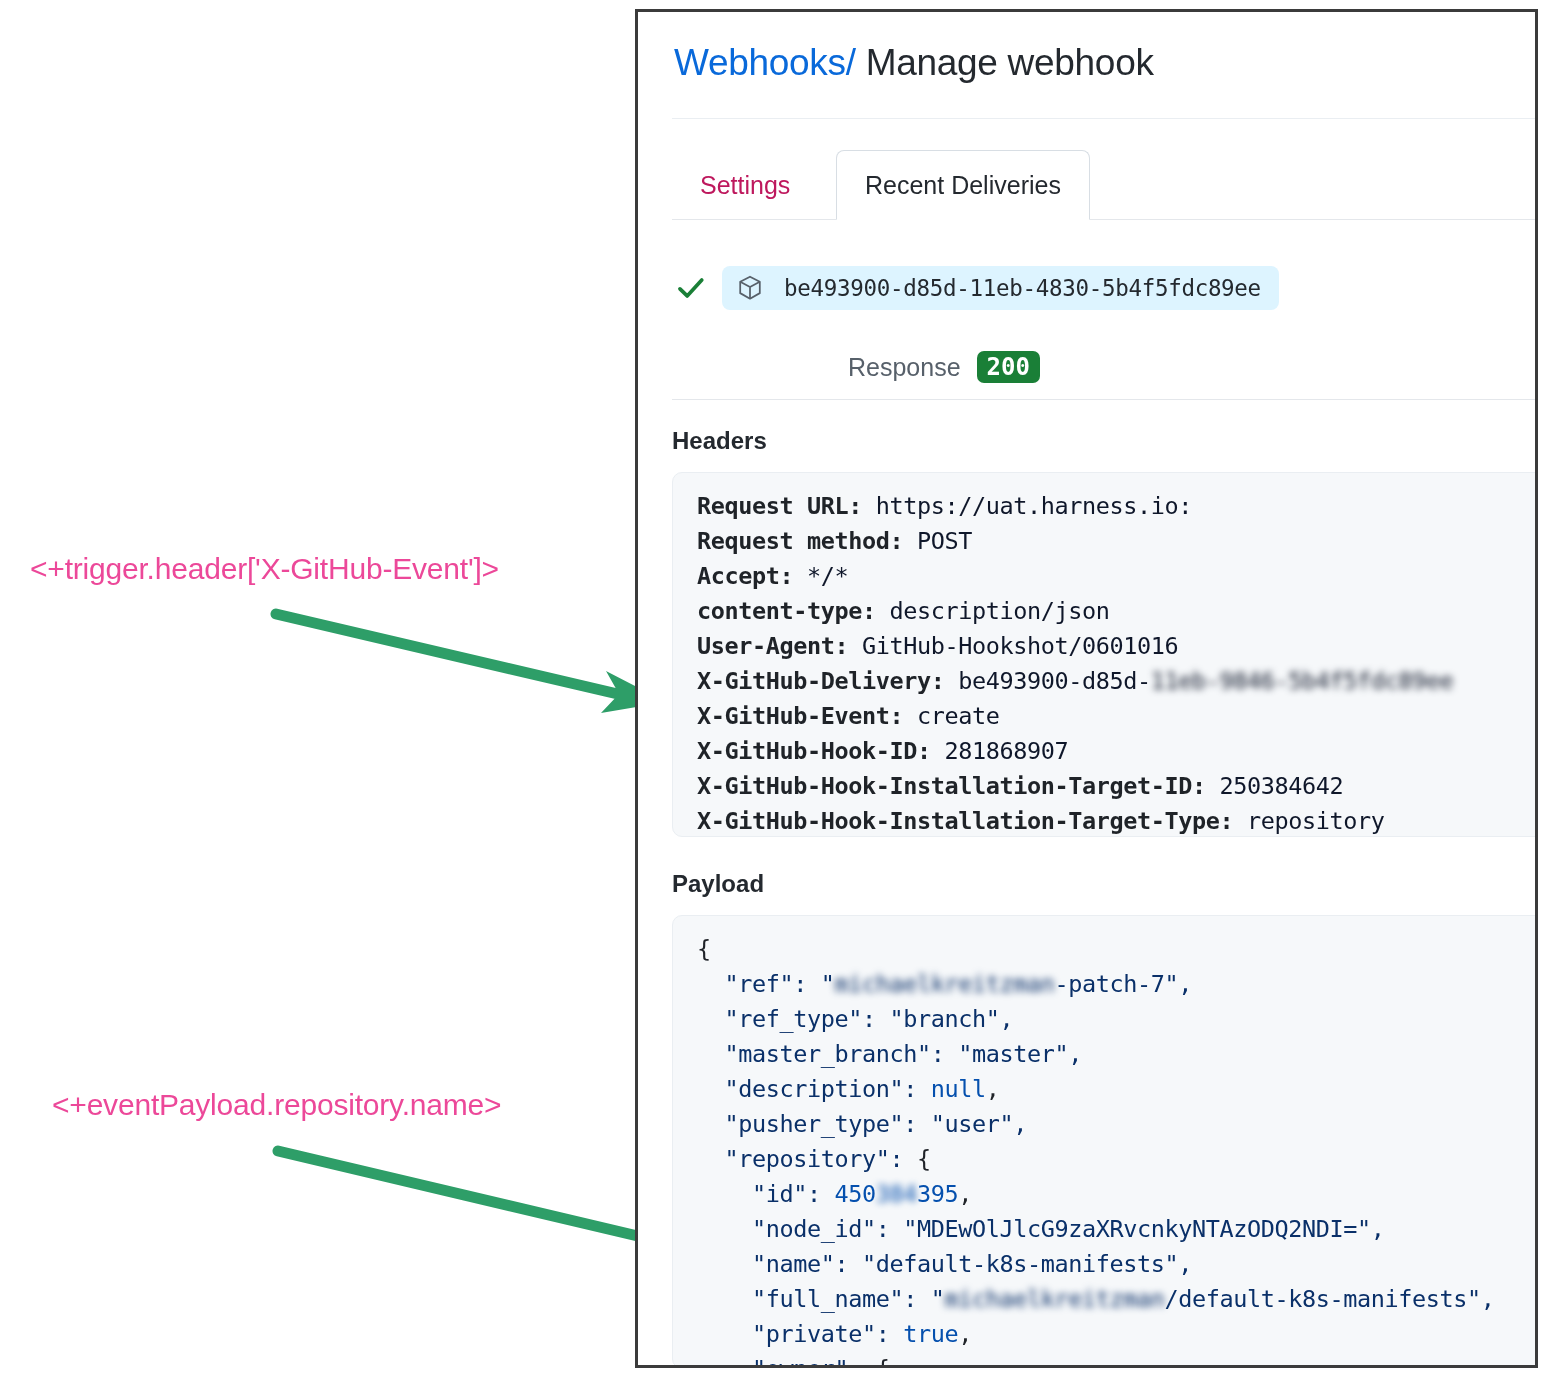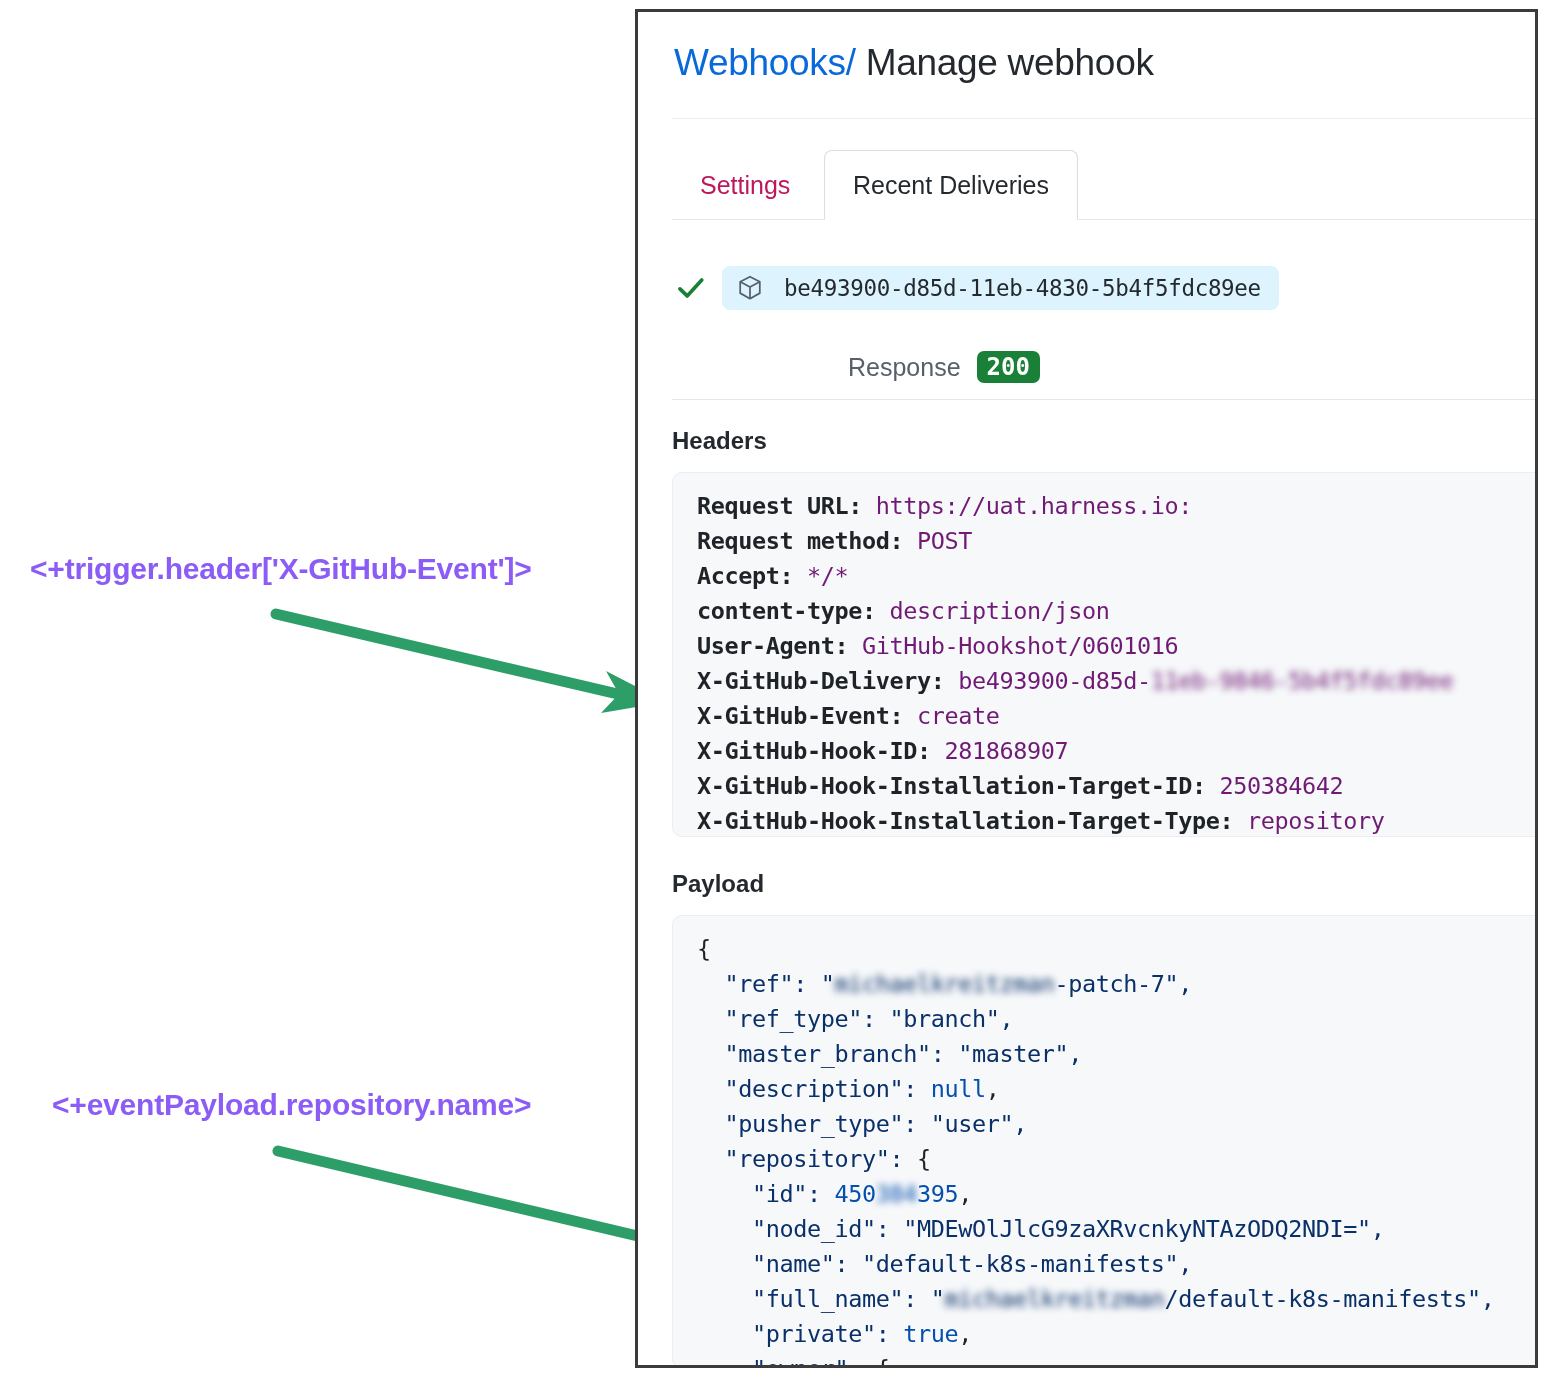--- a/index.html
+++ b/index.html
@@ -13,24 +13,23 @@
     position: relative;
     font-family: "Liberation Sans", sans-serif;
     overflow: hidden;
   }
 
   
   .annotation-label {
     position: absolute;
     font-family: "Liberation Sans", sans-serif;
     font-size: 30px;
-    color: #8b5cf6;
+    color: #ec4899;
     white-space: nowrap;
     letter-spacing: -0.2px;
-    font-weight: bold;
   }
   #annot-header-label { left: 30px; top: 552px; }
   #annot-payload-label { left: 52px; top: 1088px; }
 
   .annotation-arrow {
     position: absolute;
     pointer-events: none;
   }
 
   
@@ -115,21 +114,21 @@
   .ptab.active {
     background: #ffffff;
     border: 1px solid #d8dee4;
     border-bottom-color: #ffffff;
     border-radius: 8px 8px 0 0;
     color: #24292f;
     height: 70px;
     z-index: 2;
   }
   #ptab-settings { left: 0px; }
-  #ptab-recent { left: 152px; }
+  #ptab-recent { left: 164px; }
 
   
   #delivery-row {
     position: absolute;
     left: 36px;
     top: 252px;
     height: 48px;
     display: flex;
     align-items: center;
   }
@@ -255,21 +254,21 @@
   }
   .code-line {
     font-family: "DejaVu Sans Mono", monospace;
     font-size: 23.5px;
     line-height: 35px;
     color: #24292f;
     white-space: pre;
     letter-spacing: -0.4px;
   }
   .hk { font-weight: 700; color: #1f2328; }
-  .hv { font-weight: 400; color: #701a75; }
+  .hv { font-weight: 400; color: #0f172a; }
   .jk { color: #0a3069; font-weight: 400; }
   .js { color: #0a3069; }
   .jlit { color: #0550ae; }
   .jnum { color: #0550ae; }
   .jp  { color: #1f2328; }
   .blur-strong {
     filter: blur(3.6px);
     display: inline-block;
     vertical-align: baseline;
   }

